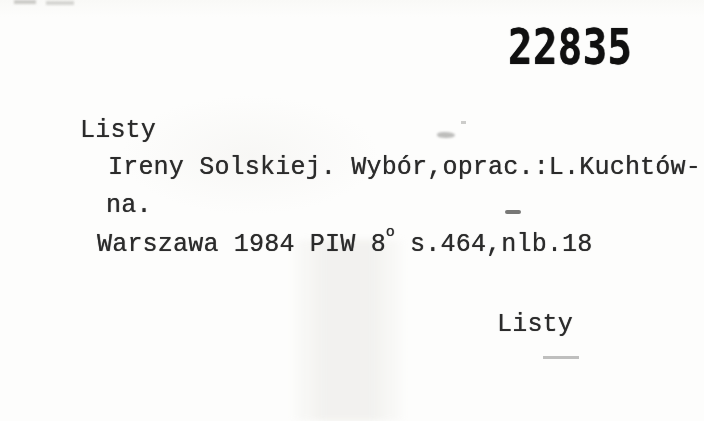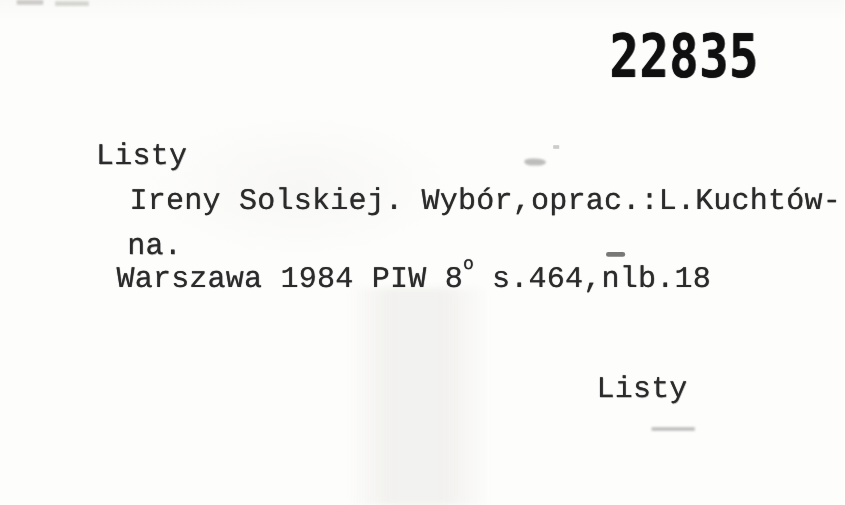--- a/index.html
+++ b/index.html
@@ -36,21 +36,21 @@
     font-weight:normal;
     line-height:1;
     color:#2b2b2b;
     letter-spacing:0.2px;
     text-shadow:0 0 0.7px rgba(45,45,45,0.75), 0.4px 0.4px 0 rgba(45,45,45,0.25);
     white-space:pre;
   }
   .line-title   {left:80px;  top:118px;}
   .line-stmt    {left:108px; top:155px;}
   .line-cont    {left:80px;  top:193px;margin-left:26px;}
-  .line-imprint {left:97px;  top:220px;}
+  .line-imprint {left:97px;  top:232px;}
   .line-footer  {left:497px; top:312px;}
   .sup{
     font-size:15px;
     vertical-align:top;
     position:relative;
     top:-7px;
     letter-spacing:0;
   }
   
   .stamp{

